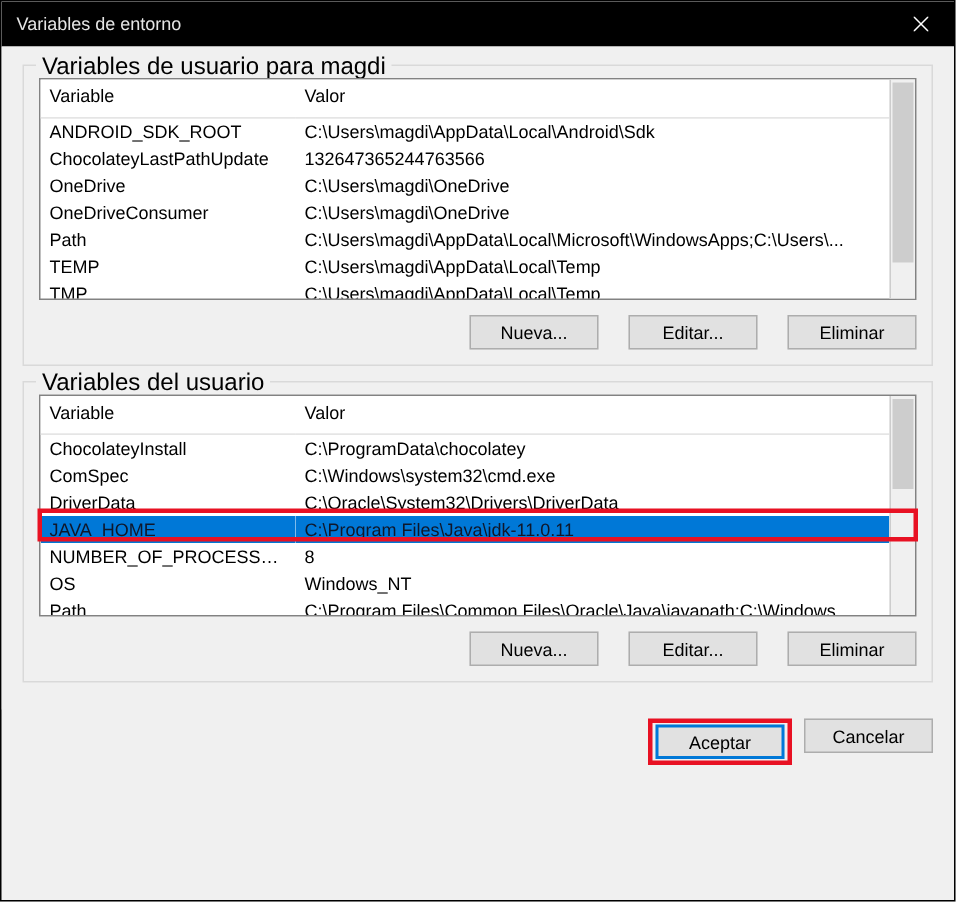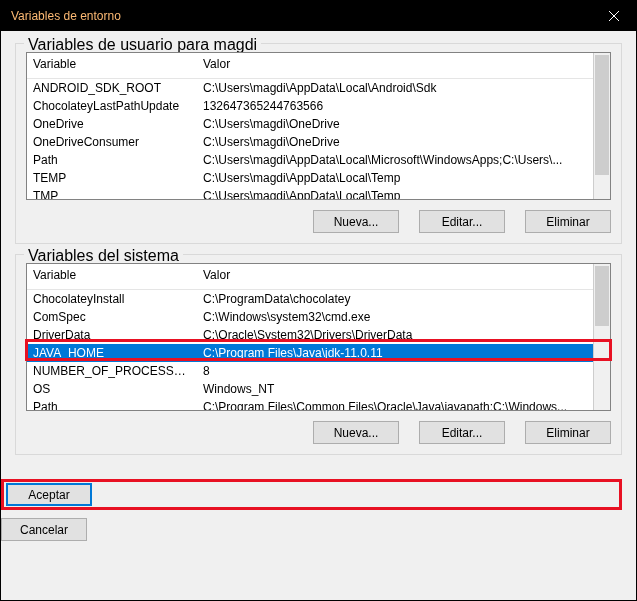--- a/index.html
+++ b/index.html
@@ -1,35 +1,35 @@
 <!DOCTYPE html>
 <html><head>
 <meta charset="utf-8">
 <style>
 * { margin: 0; padding: 0; box-sizing: border-box; font-family: "Segoe UI", Tahoma, sans-serif; font-size: 12px; }
 body { background: #f0f0f0; width: 637px; height: 601px; overflow: hidden; border: 1px solid #000; }
-.titlebar { background: #000; color: #fdba74; height: 30px; display: flex; align-items: center; padding-left: 10px; }
+.titlebar { background: #000; color: #e5e5e5; height: 30px; display: flex; align-items: center; padding-left: 10px; }
 .titlebar .title { flex: 1; font-size: 12px; }
 .titlebar .close { width: 45px; height: 30px; display: flex; align-items: center; justify-content: center; cursor: pointer; }
 .titlebar .close svg { width: 10px; height: 10px; }
 .content { padding: 12px 14px 8px 14px; background: #f0f0f0; }
 .groupbox { border: 1px solid #d9d9d9; margin-bottom: 10px; padding: 8px 10px 10px 10px; position: relative; }
 .group-title { position: absolute; top: -8px; left: 8px; background: #f0f0f0; padding: 0 4px; font-size: 16px; }
 .table-wrap { border: 1px solid #828282; background: #fff; height: 148px; position: relative; display: flex; }
 .table-scroll { flex: 1; overflow: hidden; }
 .scrollbar { width: 17px; background: #f0f0f0; border-left: 1px solid #cdcdcd; position: relative; }
 .scroll-thumb { position: absolute; left: 1px; right: 1px; background: #cdcdcd; }
 table { width: 100%; border-collapse: collapse; table-layout: fixed; }
 th { text-align: left; font-weight: normal; padding: 4px 6px 6px 6px; border-bottom: 1px solid #e5e5e5; background: #fff; height: 25px; vertical-align: top; }
 th.col-var { width: 170px; }
 td { padding: 2px 6px; white-space: nowrap; overflow: hidden; text-overflow: ellipsis; height: 17px; }
-tr.selected td { background: #0078d7; color: #ffffff; }
+tr.selected td { background: #0078d7; color: #0f172a; }
 .btn-row { display: flex; justify-content: flex-end; gap: 20px; margin-top: 10px; }
 .btn { background: #e1e1e1; border: 1px solid #adadad; height: 23px; width: 86px; font-size: 12px; cursor: pointer; }
-.footer { display: flex; justify-content: flex-end; gap: 8px; padding: 6px 14px 12px 0; flex-direction: column; }
+.footer { display: flex; justify-content: flex-end; gap: 8px; padding: 6px 14px 12px 0; }
 .red-box { border: 3px solid #e81123; padding: 1px 2px; display: inline-block; }
 .highlight-wrap { position: relative; }
 .highlight-overlay { position: absolute; border: 3px solid #e81123; pointer-events: none; }
 </style>
 </head>
 <body>
 
 <div class="titlebar">
   <span class="title">Variables de entorno</span>
   <div class="close">
@@ -89,21 +89,21 @@
       </div>
     </div>
     <div class="btn-row">
       <button class="btn">Nueva...</button>
       <button class="btn">Editar...</button>
       <button class="btn">Eliminar</button>
     </div>
   </div>
 
   <div class="groupbox highlight-wrap">
-    <span class="group-title">Variables del sistema</span>
+    <span class="group-title">Variables del usuario</span>
     <div class="table-wrap" style="position:relative;">
       <div class="table-scroll">
         <table>
           <thead>
             <tr>
               <th class="col-var">Variable</th>
               <th>Valor</th>
             </tr>
           </thead>
           <tbody id="sys-tbody">

